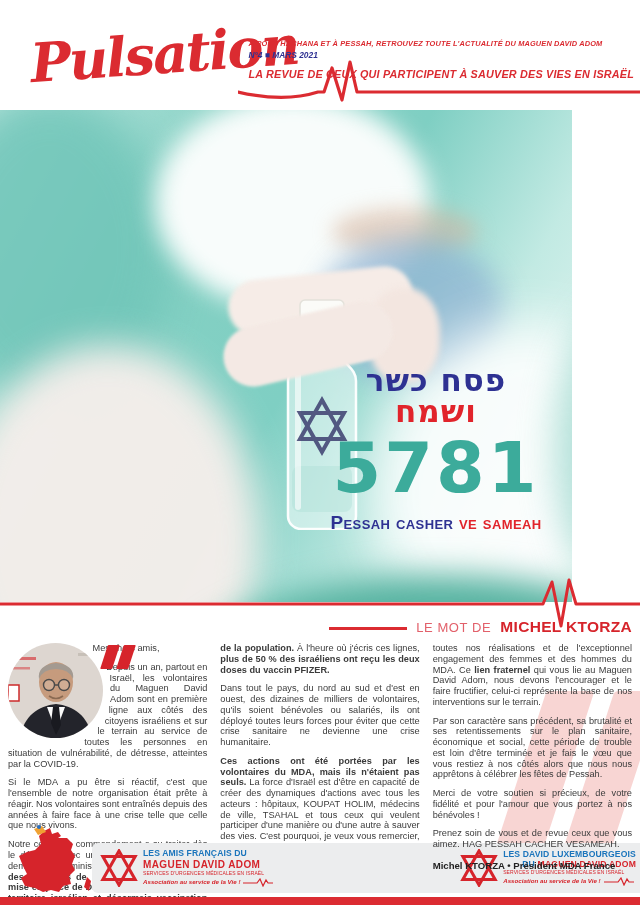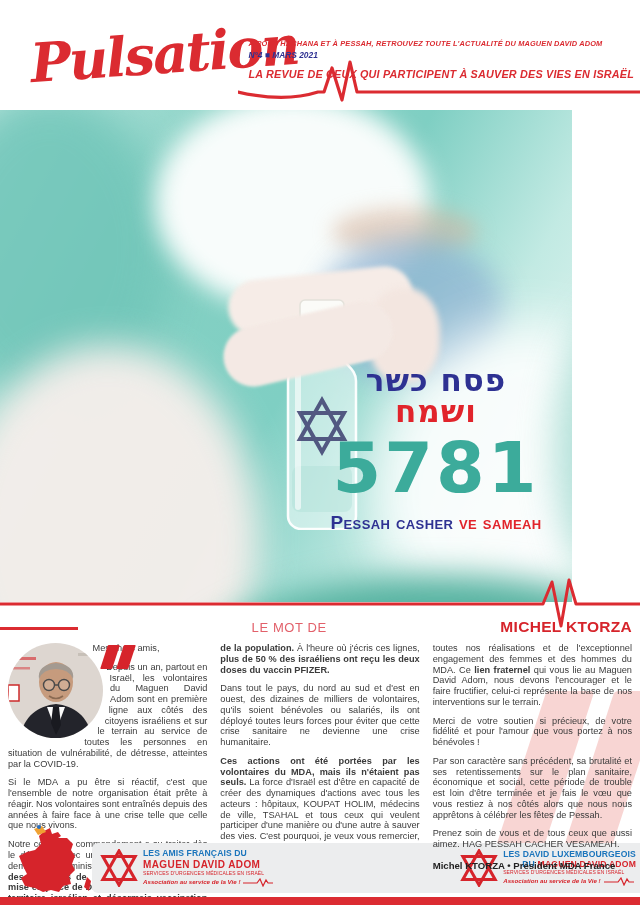--- a/index.html
+++ b/index.html
@@ -43,21 +43,21 @@
   .heb-accent{color:#e1242b;}
   .hero-year{font-family:"DejaVu Sans",sans-serif;font-weight:800;font-size:70px;color:#3cab9b;
              letter-spacing:3px;line-height:1;margin-top:6px;}
   .hero-latin{font-variant-caps:small-caps;font-weight:700;font-size:19px;letter-spacing:.4px;
               margin-top:10px;line-height:1;}
   .lat-main{color:#2e3192;}
   .lat-accent{color:#e1242b;}
 
   
   .ekg-divider{position:absolute;left:0;top:578px;width:640px;height:52px;z-index:9;}
-  .word-title{position:absolute;left:0;top:618px;width:632px;display:flex;justify-content:space-between;
+  .word-title{position:absolute;left:0;top:618px;width:632px;display:flex;justify-content:flex-end;
               align-items:center;gap:9px;}
   .word-rule{width:78px;height:2.5px;background:#db2b31;margin-top:3px;}
   .word-kicker{font-size:13px;color:#e2606a;letter-spacing:.6px;}
   .word-author{font-size:15.5px;color:#d6242b;font-weight:800;letter-spacing:.3px;}
 
   
   .article{position:absolute;left:8px;top:643px;width:624px;display:flex;gap:13px;
            font-size:9.2px;line-height:1.17;color:#3b3b3b;text-align:justify;}
   .col{flex:1;position:relative;}
   .col p{margin:0 0 8px 0;}
@@ -201,23 +201,23 @@
       <p><span class="b">Ces actions ont été portées par les volontaires du MDA, mais ils n'étaient pas seuls.</span><span> La force d'Israël est d'être en capacité de créer des dynamiques d'actions avec tous les acteurs : hôpitaux, KOUPAT HOLIM, médecins de ville, TSAHAL et tous ceux qui veulent participer d'une manière ou d'une autre à sauver des vies. C'est pourquoi, je veux vous remercier, chers partenaires et donateurs pour votre engagement à nos côtés. Votre revue Pulsation est aussi le support qui vous permet de prendre connaissance de manière concrète de</span></p>
     </div>
 
     <div class="col">
       <div class="watermark">
           <span></span>
           <span></span>
         </div>
       <div class="col3-text">
         <p><span>toutes nos réalisations et de l'exceptionnel engagement des femmes et des hommes du MDA. Ce </span><span class="b">lien fraternel</span><span> qui vous lie au Maguen David Adom, nous devons l'encourager et le faire fructifier, celui-ci représente la base de nos interventions sur le terrain.</span></p>
+        <p><span>Par son caractère sans précédent, sa brutalité et ses retentissements sur le plan sanitaire, économique et social, cette période de trouble est loin d'être terminée et je fais le vœu que vous restiez à nos côtés alors que nous nous apprêtons à célébrer les fêtes de Pessah.</span></p>
         <p><span>Merci de votre soutien si précieux, de votre fidélité et pour l'amour que vous portez à nos bénévoles !</span></p>
-        <p><span>Par son caractère sans précédent, sa brutalité et ses retentissements sur le plan sanitaire, économique et social, cette période de trouble est loin d'être terminée et je fais le vœu que vous restiez à nos côtés alors que nous nous apprêtons à célébrer les fêtes de Pessah.</span></p>
-        <p><span>Prenez soin de vous et de tous ceux que aussi aimez. HAG PESSAH CACHER VESAMEAH.</span></p>
+        <p><span>Prenez soin de vous et de revue ceux que vous aimez. HAG PESSAH CACHER VESAMEAH.</span></p>
         <p class="signature">Michel KTORZA • Président MDA France</p>
       </div>
     </div>
   </div>
 
   <div class="footer-band"></div>
 
   <svg class="france-map" viewBox="0 0 84 72">
     <path d="M30,6 L36,3 L38,9 L44,7 L47,11 L44,13 L53,13 L59,19 L57,25 L61,31 L58,39 L61,45 L55,51 L57,59 L49,61 L45,67 L37,65 L29,67 L21,63 L11,61 L7,53 L13,49 L9,41 L5,31 L13,27 L21,25 L27,19 L25,11 Z" fill="#d6242b"></path>
     <path d="M20,4 L28,1 L32,7 L24,10 Z" fill="#f0a132"></path>

